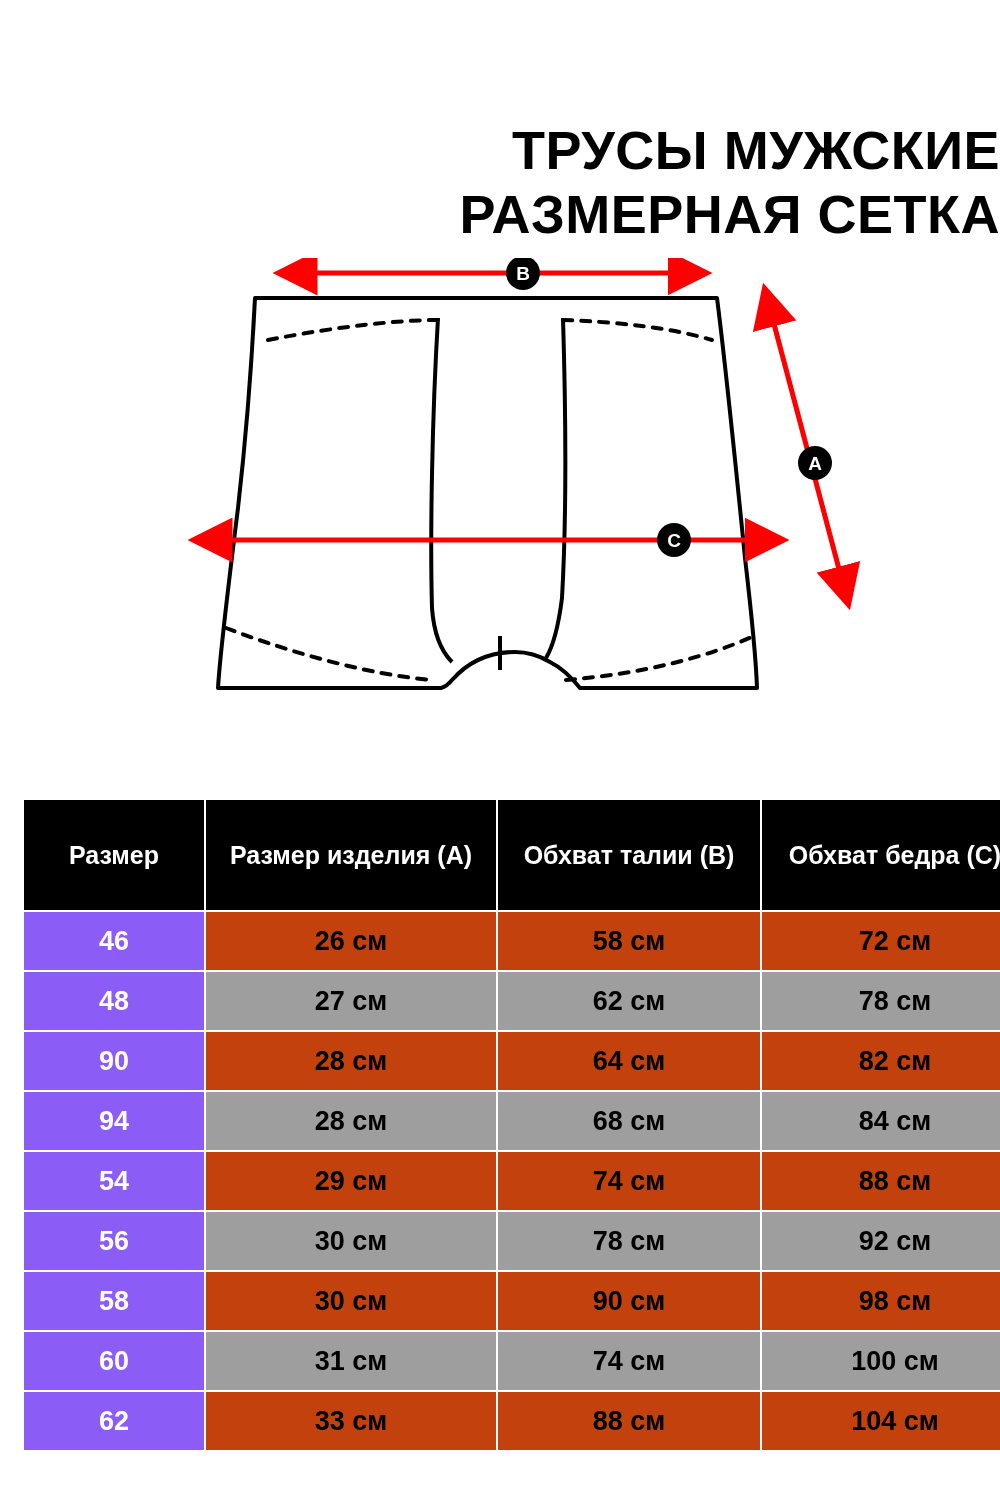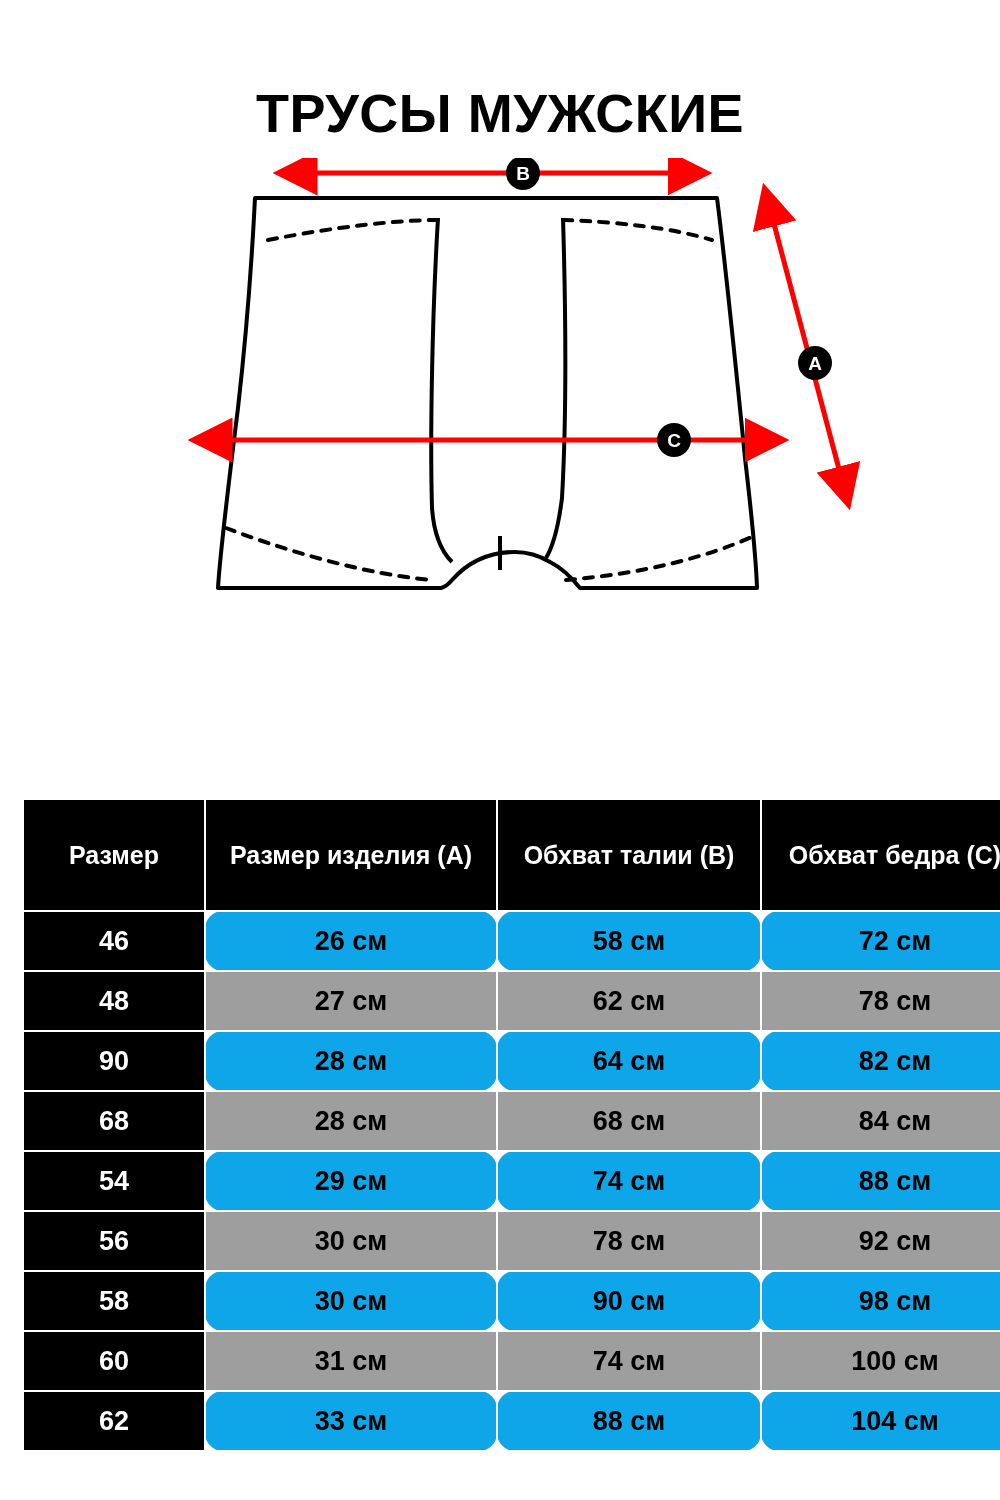--- a/index.html
+++ b/index.html
@@ -17,22 +17,22 @@
   }
 
   .page {
     width: 1000px;
     height: 1500px;
     position: relative;
     box-sizing: border-box;
   }
 
   .title-block {
-    padding-top: 82px;
-    text-align: center;
+    padding-top: 119px;
+    text-align: right;
   }
   .title-line {
     font-size: 54px;
     font-weight: bold;
     line-height: 1.18;
     letter-spacing: 0.5px;
   }
 
   .diagram-wrap {
     position: relative;
@@ -73,39 +73,40 @@
     padding: 0 6px;
   }
   table.size-table thead th.col-size {
     width: 168px;
   }
   table.size-table thead th.col-a { width: 278px; }
   table.size-table thead th.col-b { width: 250px; margin-left: 31px; }
   table.size-table thead th.col-c { width: 254px; }
 
   table.size-table td.size-cell {
-    background: #000000;
+    background: #8b5cf6;
     color: #ffffff;
     font-size: 27px;
     text-align: center;
   }
   table.size-table td.val-cell {
     font-size: 27px;
     color: #000000;
   }
-  tr.row-light td.val-cell { background: #0ea5e9; border-radius: 18px; }
+  tr.row-light td.val-cell { background: #c2410c; }
   tr.row-dark td.val-cell { background: #9e9e9e; margin-left: 14px; }
 </style>
 </head>
 <body>
 
 <div class="page">
 
   <div class="title-block">
     <div class="title-line">ТРУСЫ МУЖСКИЕ</div>
+    <div class="title-line">РАЗМЕРНАЯ СЕТКА</div>
   </div>
 
   <div class="diagram-wrap">
     <svg width="1000" height="510" viewBox="0 0 1000 510" xmlns="http://www.w3.org/2000/svg">
       <defs>
         <marker id="arrowR" markerWidth="9" markerHeight="9" refX="7.5" refY="4.5" orient="auto">
           <path d="M0,0 L9,4.5 L0,9 z" fill="#ff0000"></path>
         </marker>
         <marker id="arrowL" markerWidth="9" markerHeight="9" refX="1.5" refY="4.5" orient="auto">
           <path d="M9,0 L0,4.5 L9,9 z" fill="#ff0000"></path>
@@ -184,21 +185,21 @@
           <td class="val-cell">62 см</td>
           <td class="val-cell">78 см</td>
         </tr>
         <tr class="row-light">
           <td class="size-cell">90</td>
           <td class="val-cell">28 см</td>
           <td class="val-cell">64 см</td>
           <td class="val-cell">82 см</td>
         </tr>
         <tr class="row-dark">
-          <td class="size-cell">68</td>
+          <td class="size-cell">94</td>
           <td class="val-cell">28 см</td>
           <td class="val-cell">68 см</td>
           <td class="val-cell">84 см</td>
         </tr>
         <tr class="row-light">
           <td class="size-cell">54</td>
           <td class="val-cell">29 см</td>
           <td class="val-cell">74 см</td>
           <td class="val-cell">88 см</td>
         </tr>

